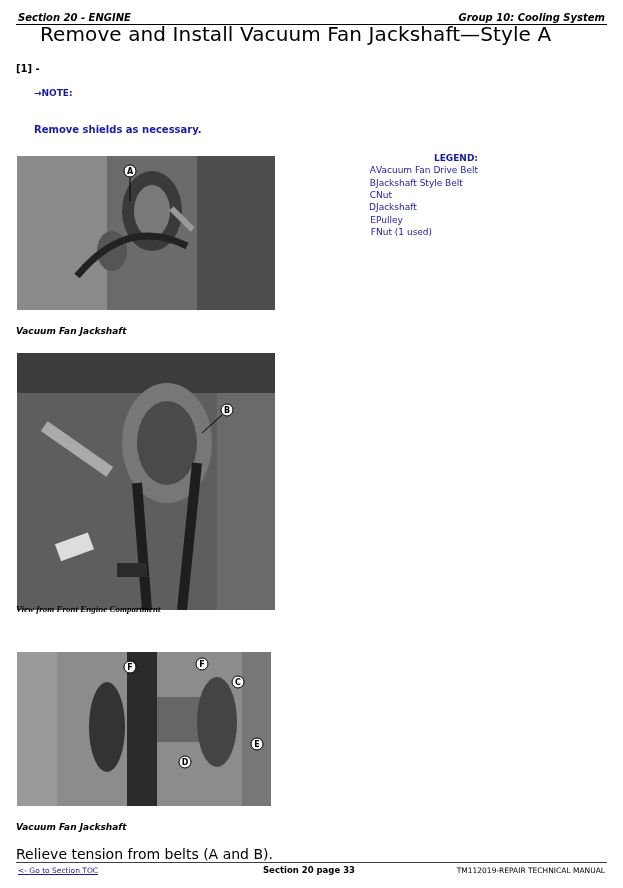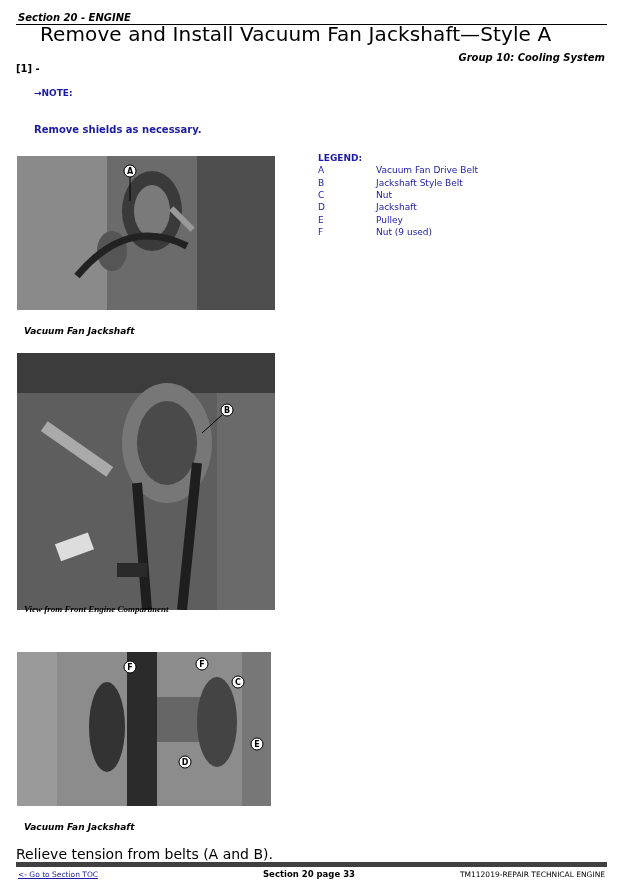--- a/index.html
+++ b/index.html
@@ -5,41 +5,41 @@
   html, body { margin: 0; padding: 0; background: #ffffff; }
   body {
     width: 623px; height: 888px; position: relative; overflow: hidden;
     font-family: "DejaVu Sans", sans-serif; color: #000;
   }
   .hdr {
     position: absolute; left: 16px; right: 16px; top: 10px; height: 14px;
     border-bottom: 1px solid #000; font-size: 10px; font-weight: bold; font-style: italic;
   }
   .hdr .l { position: absolute; left: 2px; top: 2px; }
-  .hdr .r { position: absolute; right: 2px; top: 2px; margin-top: 40px; }
+  .hdr .r { position: absolute; right: 2px; top: 2px; }
   .title {
     position: absolute; left: 40px; top: 22px; font-size: 20px; font-weight: normal;
     letter-spacing: 0.1px;
   }
   .step { position: absolute; left: 16px; top: 63px; font-size: 10px; font-weight: bold; }
   .note { position: absolute; left: 34px; top: 88px; font-size: 9px; font-weight: bold; color: #1a1aa6; text-align: center; }
   .noteText { position: absolute; left: 34px; top: 124px; font-size: 10px; font-weight: bold; color: #1a1aa6; }
   .img {
     position: absolute; background: #5a5a5a; overflow: hidden;
   }
   .img svg { width: 100%; height: 100%; display: block; }
-  .caption { position: absolute; left: 16px; font-size: 9px; font-weight: bold; font-style: italic; margin-left: 8px; }
-  .legend { position: absolute; left: 318px; top: 153px; font-size: 9px; color: #1a1aa6; }
+  .caption { position: absolute; left: 16px; font-size: 9px; font-weight: bold; font-style: italic; }
+  .legend { position: absolute; left: 318px; top: 153px; font-size: 9px; color: #1a1aa6; text-align: right; }
   .legend .lt { font-weight: bold; margin-bottom: 1px; }
   .legend .row { display: flex; height: 12.4px; align-items: center; }
   .legend .k { width: 58px; }
   .body-text { position: absolute; left: 16px; top: 846px; font-size: 14px; }
   .ftr {
     position: absolute; left: 16px; right: 16px; top: 862px; height: 14px;
-    border-top: 5px solid #404040; font-size: 7.5px;
+    border-top: 1px solid #404040; font-size: 7.5px;
   }
   .ftr .l { position: absolute; left: 2px; top: 3px; color: #1a1aa6; text-decoration: underline; cursor: pointer; }
   .ftr .c { position: absolute; left: 247px; top: 2px; font-weight: bold; font-size: 8.5px; }
   .ftr .r { position: absolute; right: 2px; top: 3px; }
 </style>
 </head>
 <body>
 
 <div class="hdr">
   <span class="l">Section 20 - ENGINE</span>
@@ -85,21 +85,21 @@
   <div class="row">
       <span class="k">D</span>
       <span>Jackshaft</span>
     </div>
   <div class="row">
       <span class="k">E</span>
       <span>Pulley</span>
     </div>
   <div class="row">
       <span class="k">F</span>
-      <span>Nut (9 used)</span>
+      <span>Nut (1 used)</span>
     </div>
 </div>
 
 <div class="img" style="left:17px;top:353px;width:258px;height:257px;">
   <svg viewBox="0 0 258 257" preserveAspectRatio="none">
     <rect width="258" height="257" fill="#5e5e5e"></rect>
     <rect x="0" y="0" width="258" height="40" fill="#3c3c3c"></rect>
     <ellipse cx="150" cy="90" rx="45" ry="60" fill="#777"></ellipse>
     <ellipse cx="150" cy="90" rx="30" ry="42" fill="#4a4a4a"></ellipse>
     <path d="M120 130 L130 257" stroke="#1e1e1e" stroke-width="10" fill="none"></path>
@@ -136,14 +136,14 @@
     <text x="240" y="95" font-size="8" text-anchor="middle" font-family="DejaVu Sans, sans-serif" font-weight="bold">E</text>
   </svg>
 </div>
 <div class="caption" style="top:822px;">Vacuum Fan Jackshaft</div>
 
 <div class="body-text">Relieve tension from belts (A and B).</div>
 
 <div class="ftr">
   <span class="l">&lt;- Go to Section TOC</span>
   <span class="c">Section 20 page 33</span>
-  <span class="r">TM112019-REPAIR TECHNICAL ENGINE</span>
+  <span class="r">TM112019-REPAIR TECHNICAL MANUAL</span>
 </div>
 
 </body></html>

